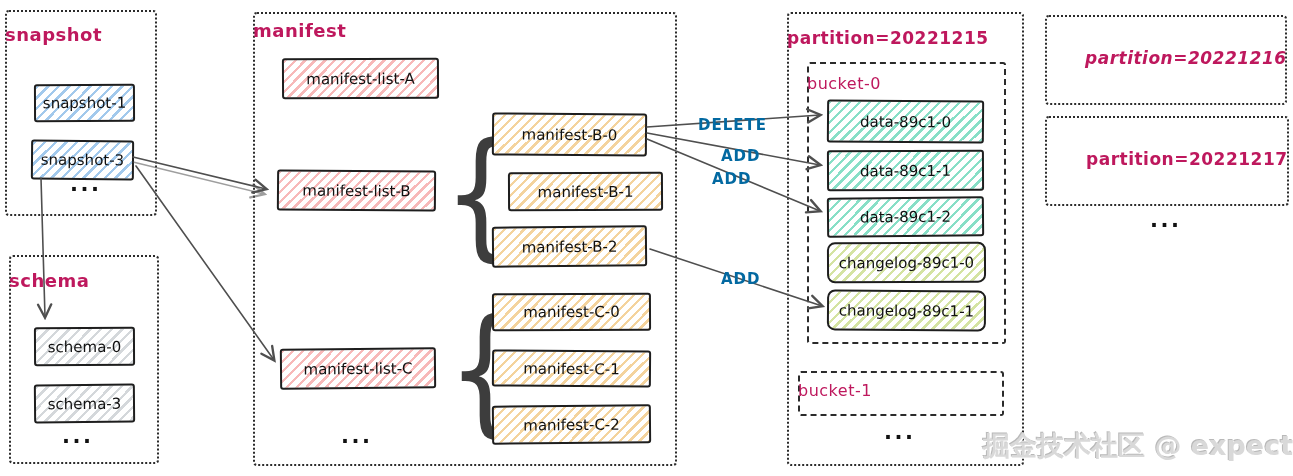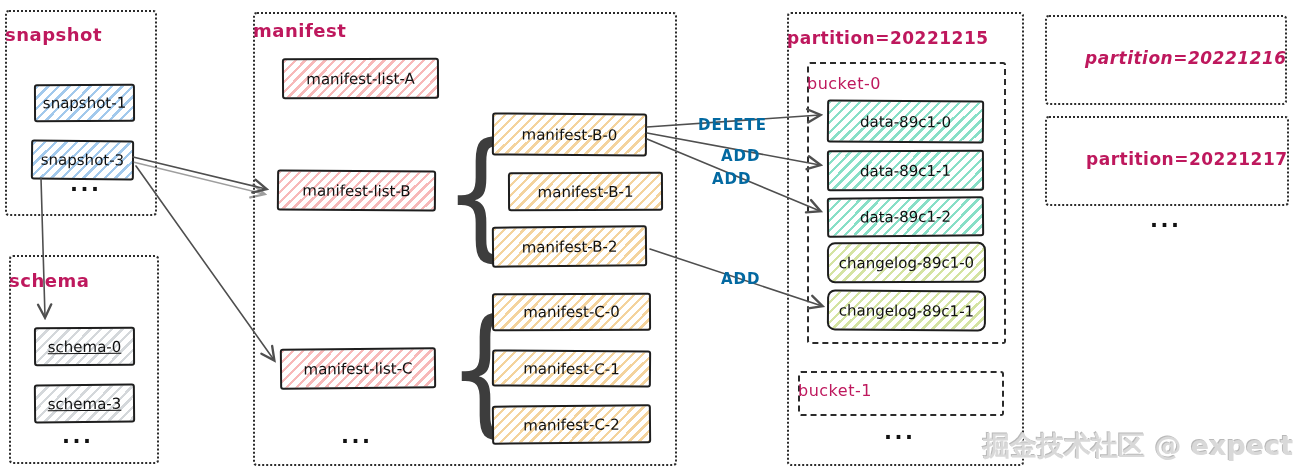--- a/index.html
+++ b/index.html
@@ -10,21 +10,21 @@
   .container{position:absolute;border:2px dotted #2b2b2b;border-radius:4px;background:transparent;}
   .bucket{position:absolute;border:2px dashed #2b2b2b;border-radius:3px;}
   .ctitle{position:absolute;font-weight:bold;font-size:17px;letter-spacing:.5px;text-align:left;color:#be185d;}
   .hbox{
     position:absolute;border:2px solid #1e1e1e;border-radius:3px;
     display:flex;align-items:center;justify-content:center;
     font-size:15px;font-weight:500;color:#111;background-color:#fff;white-space:nowrap;
   }
   
   .c-blue {background-image:repeating-linear-gradient(135deg,rgba(100,165,224,.60) 0 2.4px,transparent 2.4px 7.5px);}
-  .c-gray {background-image:repeating-linear-gradient(135deg,rgba(160,168,175,.45) 0 2.4px,transparent 2.4px 7.5px);text-decoration:underline;}
+  .c-gray {background-image:repeating-linear-gradient(135deg,rgba(160,168,175,.45) 0 2.4px,transparent 2.4px 7.5px);}
   .c-red  {background-image:repeating-linear-gradient(135deg,rgba(240,115,115,.50) 0 2.4px,transparent 2.4px 7px);}
   .c-yel  {background-image:repeating-linear-gradient(135deg,rgba(233,168,60,.50) 0 2.4px,transparent 2.4px 7px);}
   .c-teal {background-image:repeating-linear-gradient(135deg,rgba(38,197,153,.55) 0 2.4px,transparent 2.4px 7px);}
   .c-lime {background-image:repeating-linear-gradient(135deg,rgba(170,200,70,.50) 0 2.4px,transparent 2.4px 7px);}
   .r1{transform:rotate(-.5deg);} .r2{transform:rotate(.45deg);} .r3{transform:rotate(-.25deg);}
   .dots{position:absolute;font-weight:bold;font-size:21px;letter-spacing:2.5px;color:#111;}
   .brace{position:absolute;font-size:118px;line-height:1;color:#3d3d3d;transform:scaleY(1.18);transform-origin:top left;font-family:"DejaVu Sans",sans-serif;}
   .edge-label{position:absolute;font-size:15px;font-weight:700;color:#0369a1;letter-spacing:1px;}
   svg.arrows{position:absolute;left:0;top:0;pointer-events:none;}
   .watermark{

